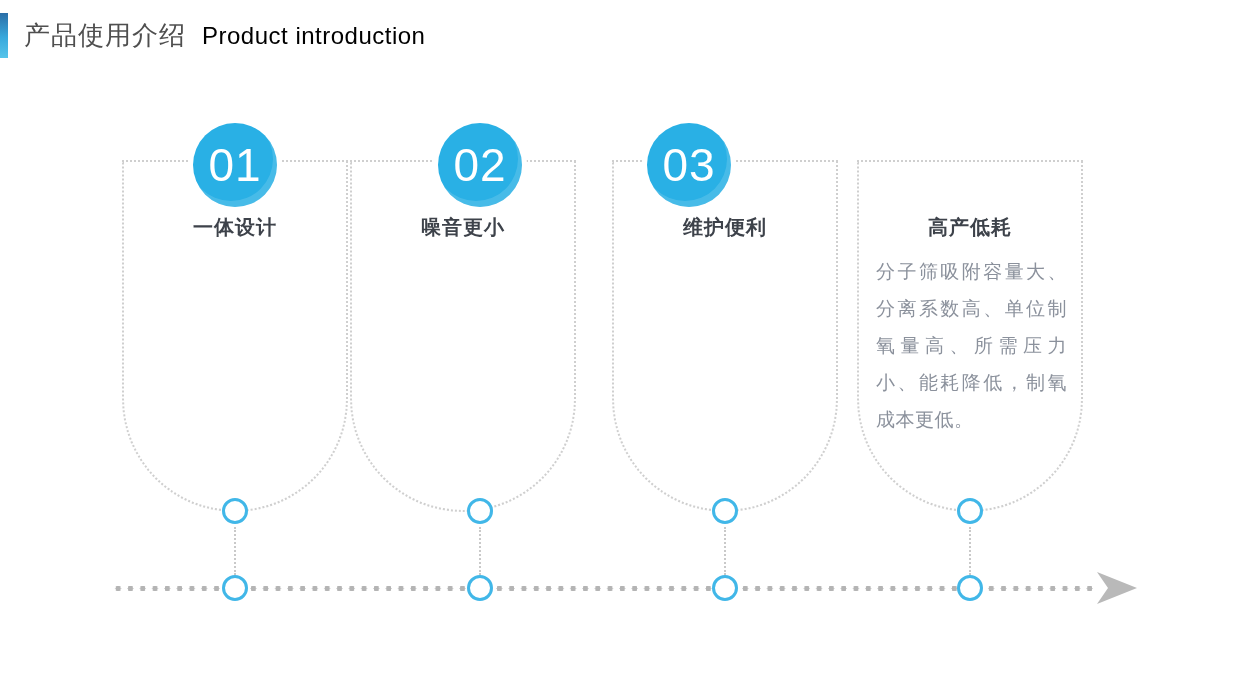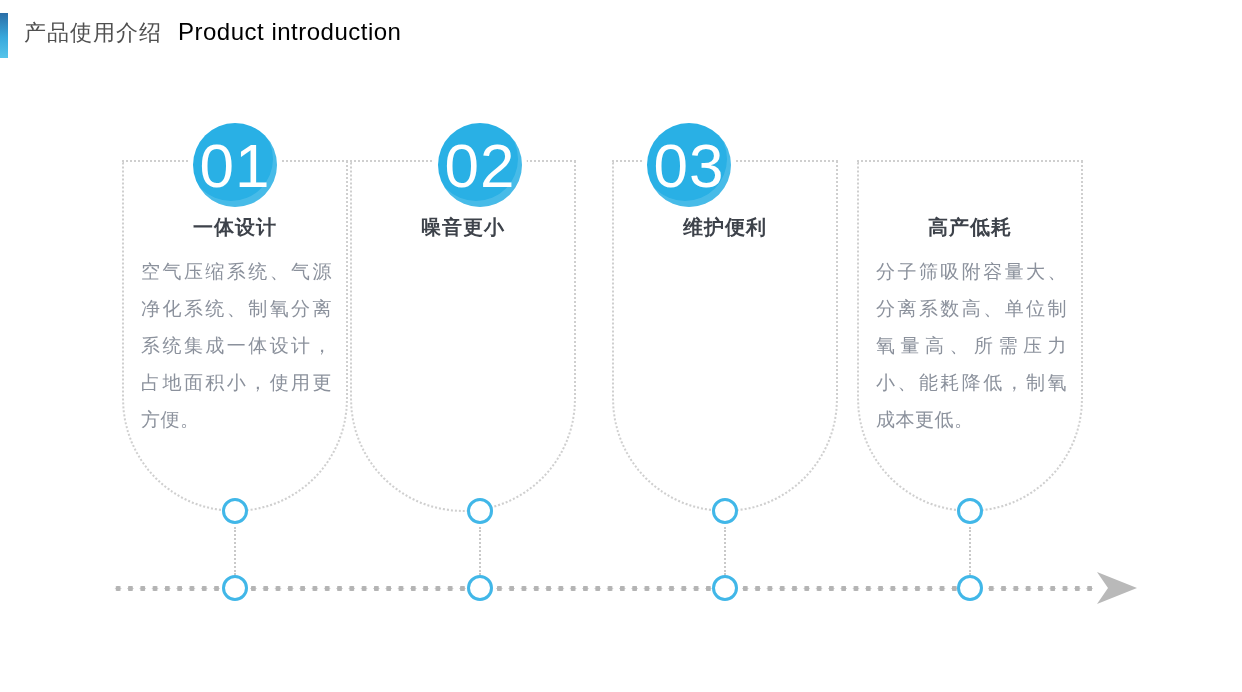--- a/index.html
+++ b/index.html
@@ -3,33 +3,33 @@
 <meta charset="utf-8">
 <style>
   html,body{margin:0;padding:0;background:#fff;}
   body{font-family:"Liberation Sans","DejaVu Sans",sans-serif;}
   .stage{position:relative;width:1242px;height:692px;background:#fff;overflow:hidden;}
 
   
   .accent-bar{position:absolute;left:0;top:13px;width:8px;height:45px;
     background:linear-gradient(180deg,#2b6ea7 0%,#38a9dd 55%,#56c4ea 100%);}
   .header-row{position:absolute;left:24px;top:18px;display:flex;align-items:baseline;gap:16px;white-space:nowrap;}
-  .page-title{font-size:22px;color:#4f4f4f;letter-spacing:1px;font-weight:400;}
+  .page-title{font-size:26px;color:#4f4f4f;letter-spacing:1px;font-weight:400;}
   .page-subtitle{font-size:24px;color:#000000;font-weight:300;letter-spacing:0.5px;}
 
   
   .card{position:absolute;top:160px;width:226px;height:352px;box-sizing:border-box;
     border:2px dotted #cfcfcf;border-radius:0 0 114px 114px;background:#fff;}
   .card-title{margin-top:52px;text-align:center;font-size:20px;font-weight:bold;color:#3d424a;letter-spacing:1px;}
   .card-body{margin:12px 14px 0 17px;font-size:19px;line-height:37px;color:#8b919c;text-align:justify;letter-spacing:0.5px;}
 
   
   .badge{position:absolute;top:123px;width:84px;height:84px;border-radius:50%;
     background:#29b0e5;color:#fff;display:flex;align-items:center;justify-content:center;
-    font-size:62px;font-weight:300;letter-spacing:1px;
+    font-size:46px;font-weight:300;letter-spacing:1px;
     box-shadow:0 0 0 5px #fff, inset -4px -6px 0 rgba(255,255,255,0.14);z-index:3;}
 
   
   .node{position:absolute;width:20px;height:20px;border:3px solid #41b7e8;border-radius:50%;
     background:#fff;box-sizing:content-box;z-index:4;}
   .connector{position:absolute;top:527px;height:48px;width:0;border-left:2px dotted #c9c9c9;z-index:1;}
 
   
   .timeline-track{position:absolute;left:112px;top:585px;width:985px;height:7px;z-index:1;
     background-image:radial-gradient(circle,#b4b4b4 2.7px,rgba(180,180,180,0) 3px);
@@ -47,21 +47,20 @@
     <span class="page-subtitle">Product introduction</span>
   </div>
 
   <div class="timeline-track"></div>
   <svg class="arrow-right" width="42" height="34" viewBox="0 0 42 34">
     <polygon points="0,1 40,17 0,33 11,17" fill="#b9b9b9"></polygon>
   </svg>
 
   <div class="card" style="left:122px">
     <div class="card-title">一体设计</div>
-    <div class="card-body">空气压缩系统、气源净化系统、制氧分离系统集成一体设计，占地面积小，使用更方便。</div>
   </div>
   <div class="badge" style="left:193px">01</div>
   <div class="node" style="left:222px;top:498px"></div>
   <div class="connector" style="left:234px"></div>
   <div class="node" style="left:222px;top:575px"></div>
 
   <div class="card" style="left:350px">
     <div class="card-title">噪音更小</div>
   </div>
   <div class="badge" style="left:438px">02</div>

